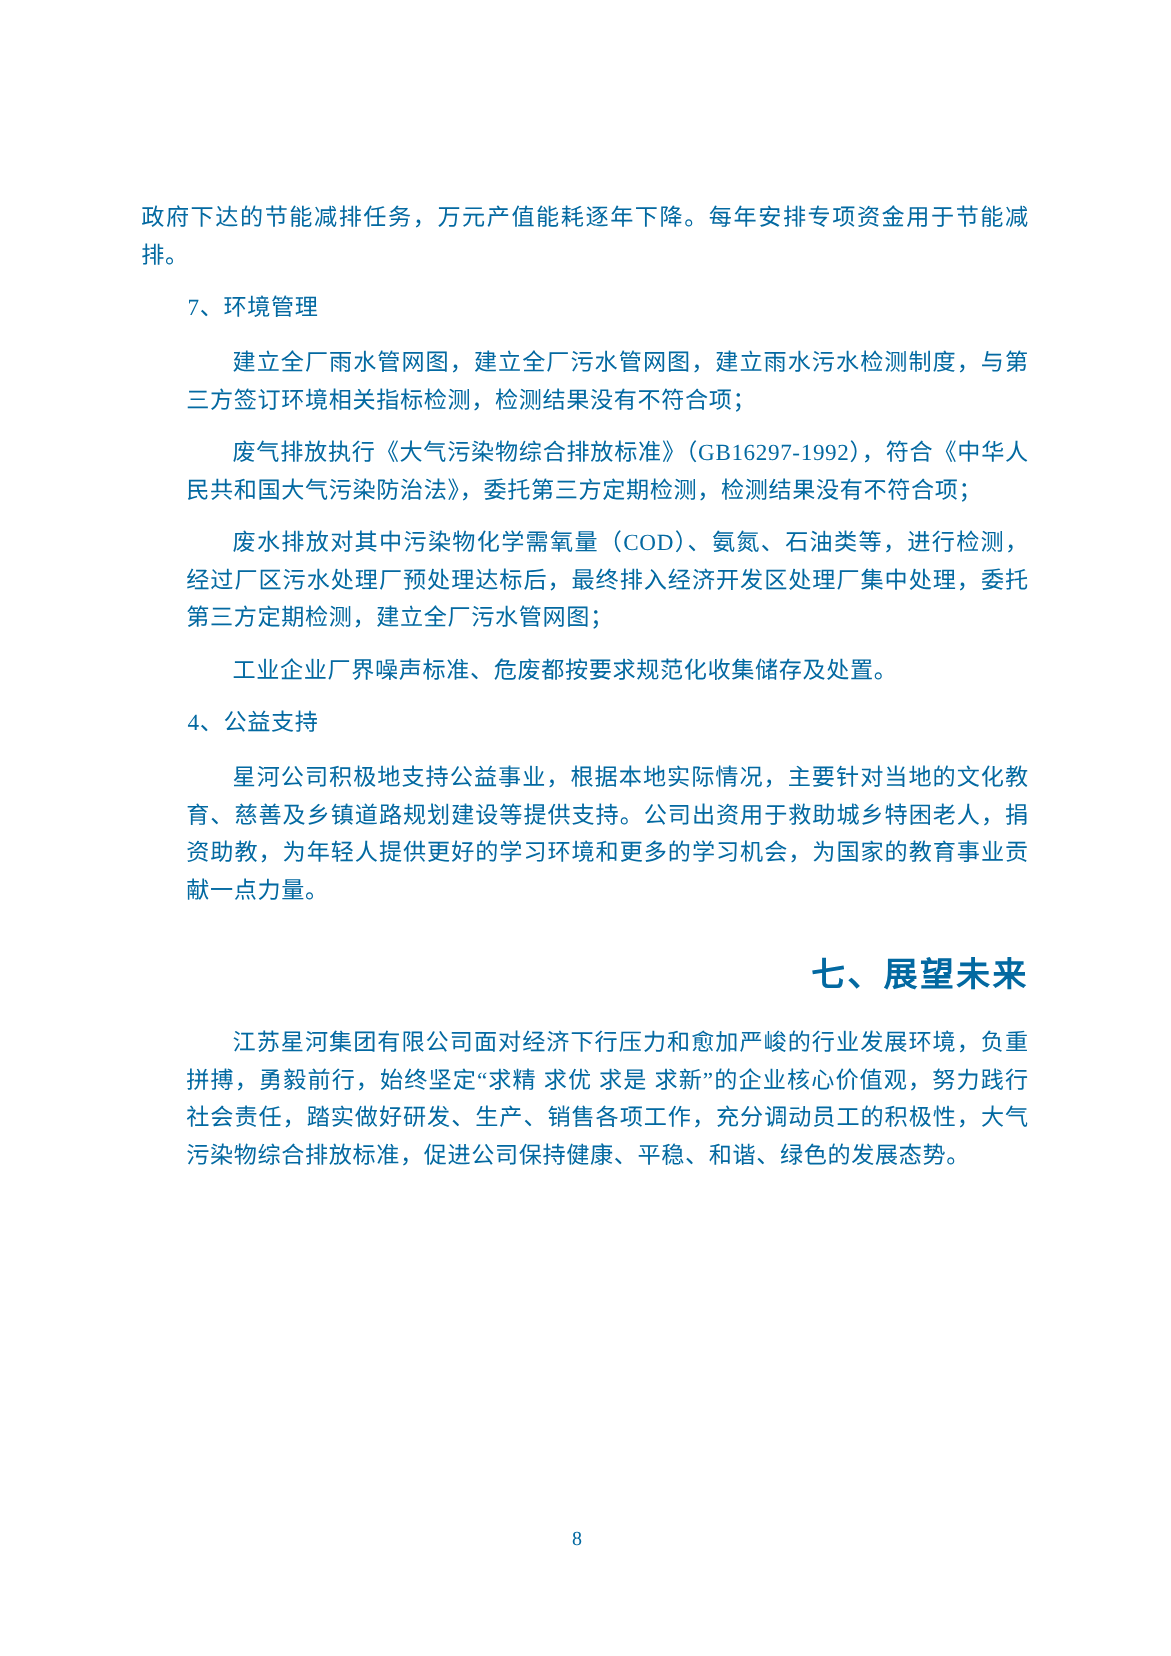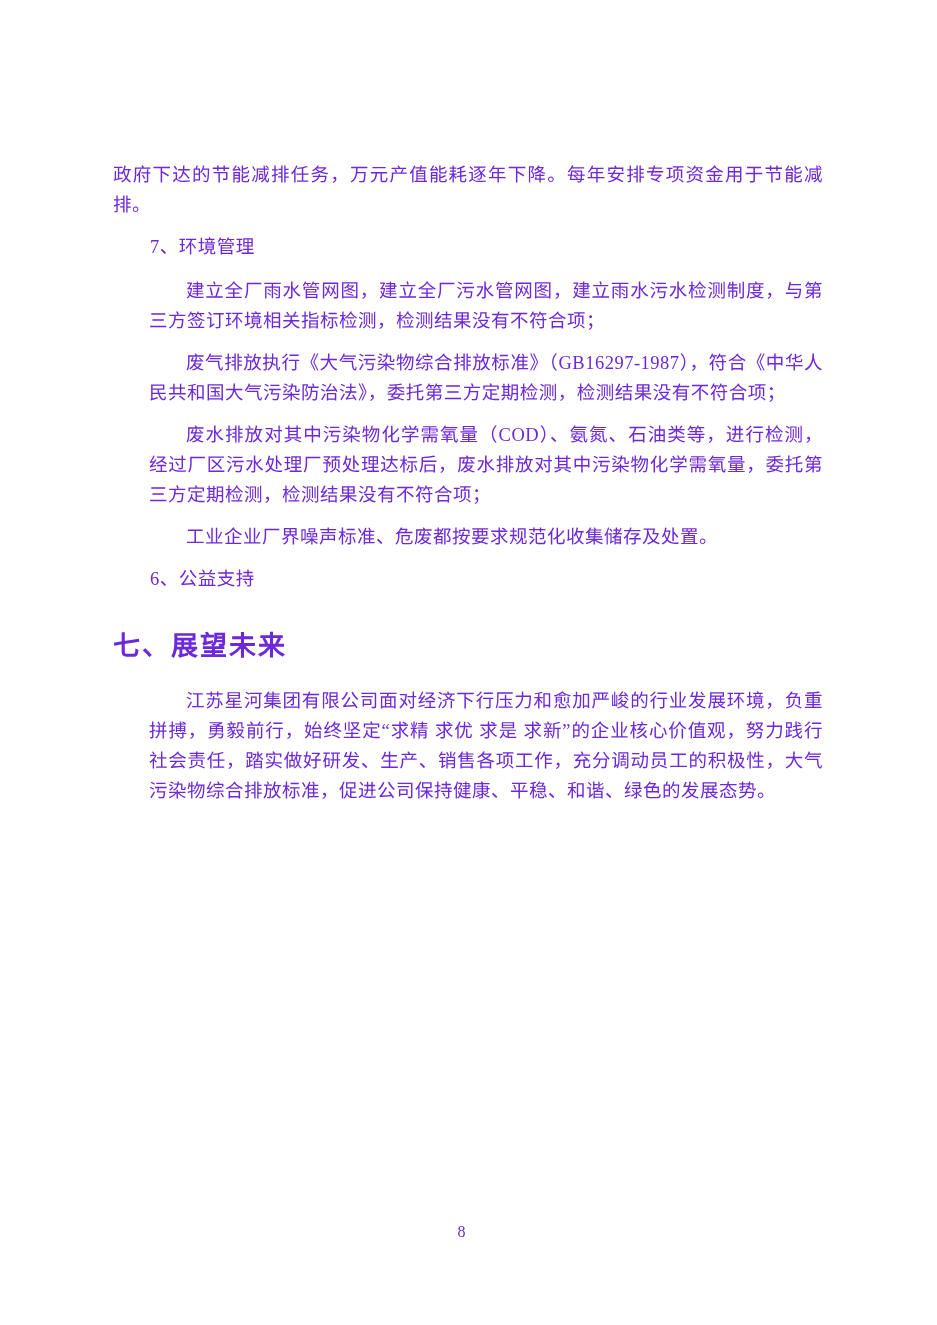--- a/index.html
+++ b/index.html
@@ -5,21 +5,21 @@
   html, body {
     margin: 0;
     padding: 0;
     background: #ffffff;
   }
   .page {
     position: relative;
     width: 937px;
     height: 1325px;
     background: #ffffff;
-    color: #6d28d9;
+    color: #0369a1;
     font-family: "Liberation Serif", "DejaVu Serif", serif;
     overflow: hidden;
   }
   .content {
     position: absolute;
     left: 113px;
     top: 160px;
     width: 710px;
   }
   p.body {
@@ -37,21 +37,21 @@
     margin: 4px 0 14px 0;
   }
   p.tight {
     margin-bottom: 2px;
   }
   h1.chapter {
     font-family: "Liberation Sans", "DejaVu Sans", sans-serif;
     font-weight: 700;
     font-size: 27px;
     line-height: 36px;
-    text-align: left;
+    text-align: right;
     margin: 34px 0 22px 0;
     letter-spacing: 2px;
   }
   .page-number {
     position: absolute;
     left: 0;
     right: 14px;
     top: 1222px;
     text-align: center;
     font-size: 16px;
@@ -63,29 +63,30 @@
 
 <div class="page">
   <div class="content">
 
     <p class="body">政府下达的节能减排任务，万元产值能耗逐年下降。每年安排专项资金用于节能减排。</p>
 
     <p class="body indent subhead">7、环境管理</p>
 
     <p class="body indent">建立全厂雨水管网图，建立全厂污水管网图，建立雨水污水检测制度，与第三方签订环境相关指标检测，检测结果没有不符合项；</p>
 
-    <p class="body indent">废气排放执行《大气污染物综合排放标准》（GB16297-1987），符合《中华人民共和国大气污染防治法》，委托第三方定期检测，检测结果没有不符合项；</p>
+    <p class="body indent">废气排放执行《大气污染物综合排放标准》（GB16297-1992），符合《中华人民共和国大气污染防治法》，委托第三方定期检测，检测结果没有不符合项；</p>
 
-    <p class="body indent">废水排放对其中污染物化学需氧量（COD）、氨氮、石油类等，进行检测，经过厂区污水处理厂预处理达标后，废水排放对其中污染物化学需氧量，委托第三方定期检测，检测结果没有不符合项；</p>
+    <p class="body indent">废水排放对其中污染物化学需氧量（COD）、氨氮、石油类等，进行检测，经过厂区污水处理厂预处理达标后，最终排入经济开发区处理厂集中处理，委托第三方定期检测，建立全厂污水管网图；</p>
 
 
     <p class="body indent">工业企业厂界噪声标准、危废都按要求规范化收集储存及处置。</p>
 
-    <p class="body indent subhead">6、公益支持</p>
+    <p class="body indent subhead">4、公益支持</p>
 
+    <p class="body indent">星河公司积极地支持公益事业，根据本地实际情况，主要针对当地的文化教育、慈善及乡镇道路规划建设等提供支持。公司出资用于救助城乡特困老人，捐资助教，为年轻人提供更好的学习环境和更多的学习机会，为国家的教育事业贡献一点力量。</p>
 
     <h1 class="chapter">七、展望未来</h1>
 
     <p class="body indent tight">江苏星河集团有限公司面对经济下行压力和愈加严峻的行业发展环境，负重拼搏，勇毅前行，始终坚定“求精 求优 求是 求新”的企业核心价值观，努力践行社会责任，踏实做好研发、生产、销售各项工作，充分调动员工的积极性，大气污染物综合排放标准，促进公司保持健康、平稳、和谐、绿色的发展态势。</p>
 
 
   </div>
 
   <div class="page-number">8</div>
 </div>

